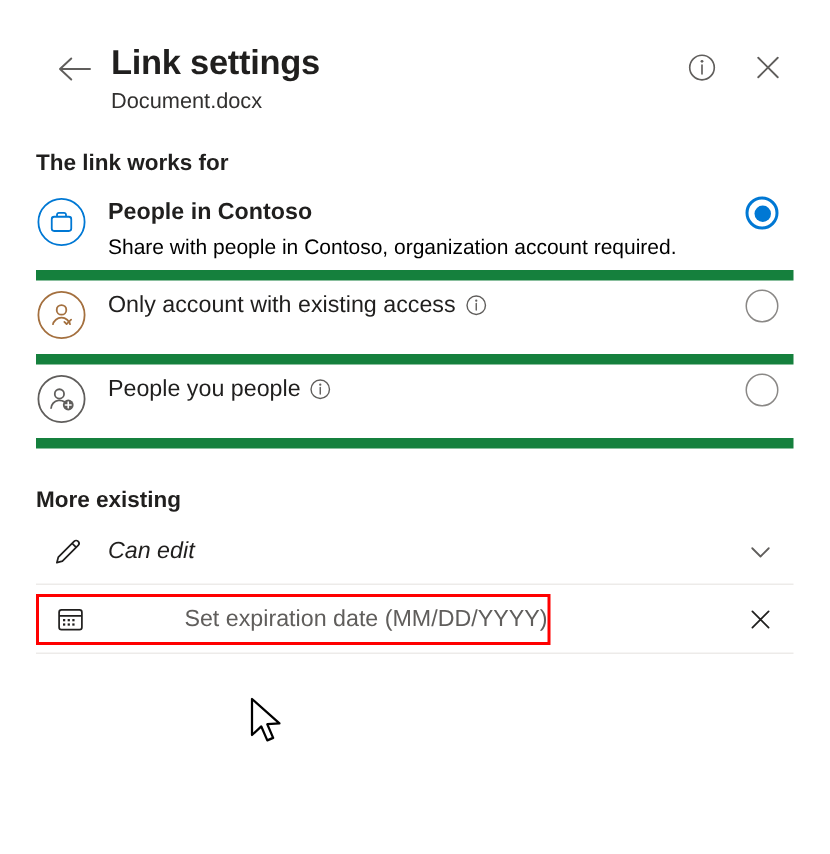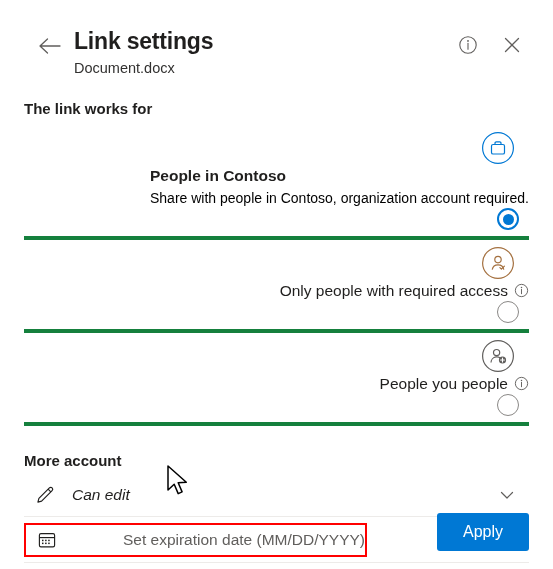--- a/index.html
+++ b/index.html
@@ -74,26 +74,25 @@
     color: #201f1e;
     margin-top: 14px;
     margin-bottom: 8px;
   }
 
   
   .option-list { margin-top: 6px; }
   .option-row {
     position: relative;
     display: flex;
-    align-items: flex-end;
+    align-items: flex-start;
     min-height: 56px;
     padding: 6px 0;
-    border-bottom: 4px solid #15803d;
-    cursor: pointer;
-    flex-direction: column;
+    border-bottom: 7px solid #15803d;
+    cursor: pointer;
   }
   .option-row.tall { min-height: 62px; }
   .opt-icon {
     flex: 0 0 34px;
     width: 34px;
     height: 34px;
     margin-right: 14px;
     display: flex;
     align-items: center;
     justify-content: center;
@@ -293,21 +292,21 @@
       <div class="opt-icon">
         <svg width="34" height="34" viewBox="0 0 34 34" aria-hidden="true">
           <circle cx="17" cy="17" r="15.4" fill="none" stroke="#a4703f" stroke-width="1.2"></circle>
           <circle cx="17" cy="13.6" r="3.2" fill="none" stroke="#a4703f" stroke-width="1.2"></circle>
           <path d="M11.2 23.6 a5.9 5.9 0 0 1 11.6 0" fill="none" stroke="#a4703f" stroke-width="1.2"></path>
           <path d="M18.9 21.6 l1.5 1.5 l3 -3" fill="none" stroke="#a4703f" stroke-width="1.2" stroke-linecap="round" stroke-linejoin="round"></path>
         </svg>
       </div>
       <div class="opt-text">
         <div class="opt-title normal">
-          <span>Only people with required access</span>
+          <span>Only account with existing access</span>
           <span class="inline-info">
             <svg width="15" height="15" viewBox="0 0 20 20" aria-hidden="true">
               <circle cx="10" cy="10" r="8.2" fill="none" stroke="#605e5c" stroke-width="1.25"></circle>
               <circle cx="10" cy="5.9" r="1" fill="#605e5c"></circle>
               <path d="M10 8.5 V14.3" stroke="#605e5c" stroke-width="1.25" stroke-linecap="round"></path>
             </svg>
           </span>
         </div>
       </div>
       <div class="radio"></div>
@@ -332,21 +331,21 @@
               <circle cx="10" cy="5.9" r="1" fill="#605e5c"></circle>
               <path d="M10 8.5 V14.3" stroke="#605e5c" stroke-width="1.25" stroke-linecap="round"></path>
             </svg>
           </span>
         </div>
       </div>
       <div class="radio"></div>
     </div>
   </div>
 
-  <div class="more-settings-label">More account</div>
+  <div class="more-settings-label">More existing</div>
 
   <div class="setting-row">
     <div class="setting-icon">
       <svg width="20" height="20" viewBox="0 0 20 20" aria-hidden="true">
         <path d="M14.4 2.9 a1.9 1.9 0 0 1 2.7 2.7 L6.6 16.1 L2.9 17.1 L3.9 13.4 Z" fill="none" stroke="#201f1e" stroke-width="1.15" stroke-linejoin="round"></path>
         <path d="M13.1 4.2 L15.8 6.9" stroke="#201f1e" stroke-width="1.15"></path>
       </svg>
     </div>
     <div class="setting-text">Can edit</div>
     <div class="trail-icon">
@@ -373,23 +372,20 @@
       <div class="setting-text placeholder">Set expiration date (MM/DD/YYYY)</div>
     </div>
     <div class="expiry-spacer"></div>
     <div class="trail-icon">
       <svg width="18" height="18" viewBox="0 0 20 20" aria-hidden="true">
         <path d="M4 4 L16 16 M16 4 L4 16" stroke="#201f1e" stroke-width="1.3" stroke-linecap="round"></path>
       </svg>
     </div>
   </div>
 
-  <div class="footer">
-    <button class="apply-button">Apply</button>
-  </div>
 
   <div class="cursor">
     <svg width="26" height="34" viewBox="0 0 26 34" aria-hidden="true">
       <path d="M3 2 L3 26 L9.2 20.3 L13.2 29.6 L17.1 27.9 L13.2 18.8 L21.3 18.3 Z" fill="#ffffff" stroke="#000000" stroke-width="1.5" stroke-linejoin="round"></path>
     </svg>
   </div>
 
 </div>
 
 </body></html>

